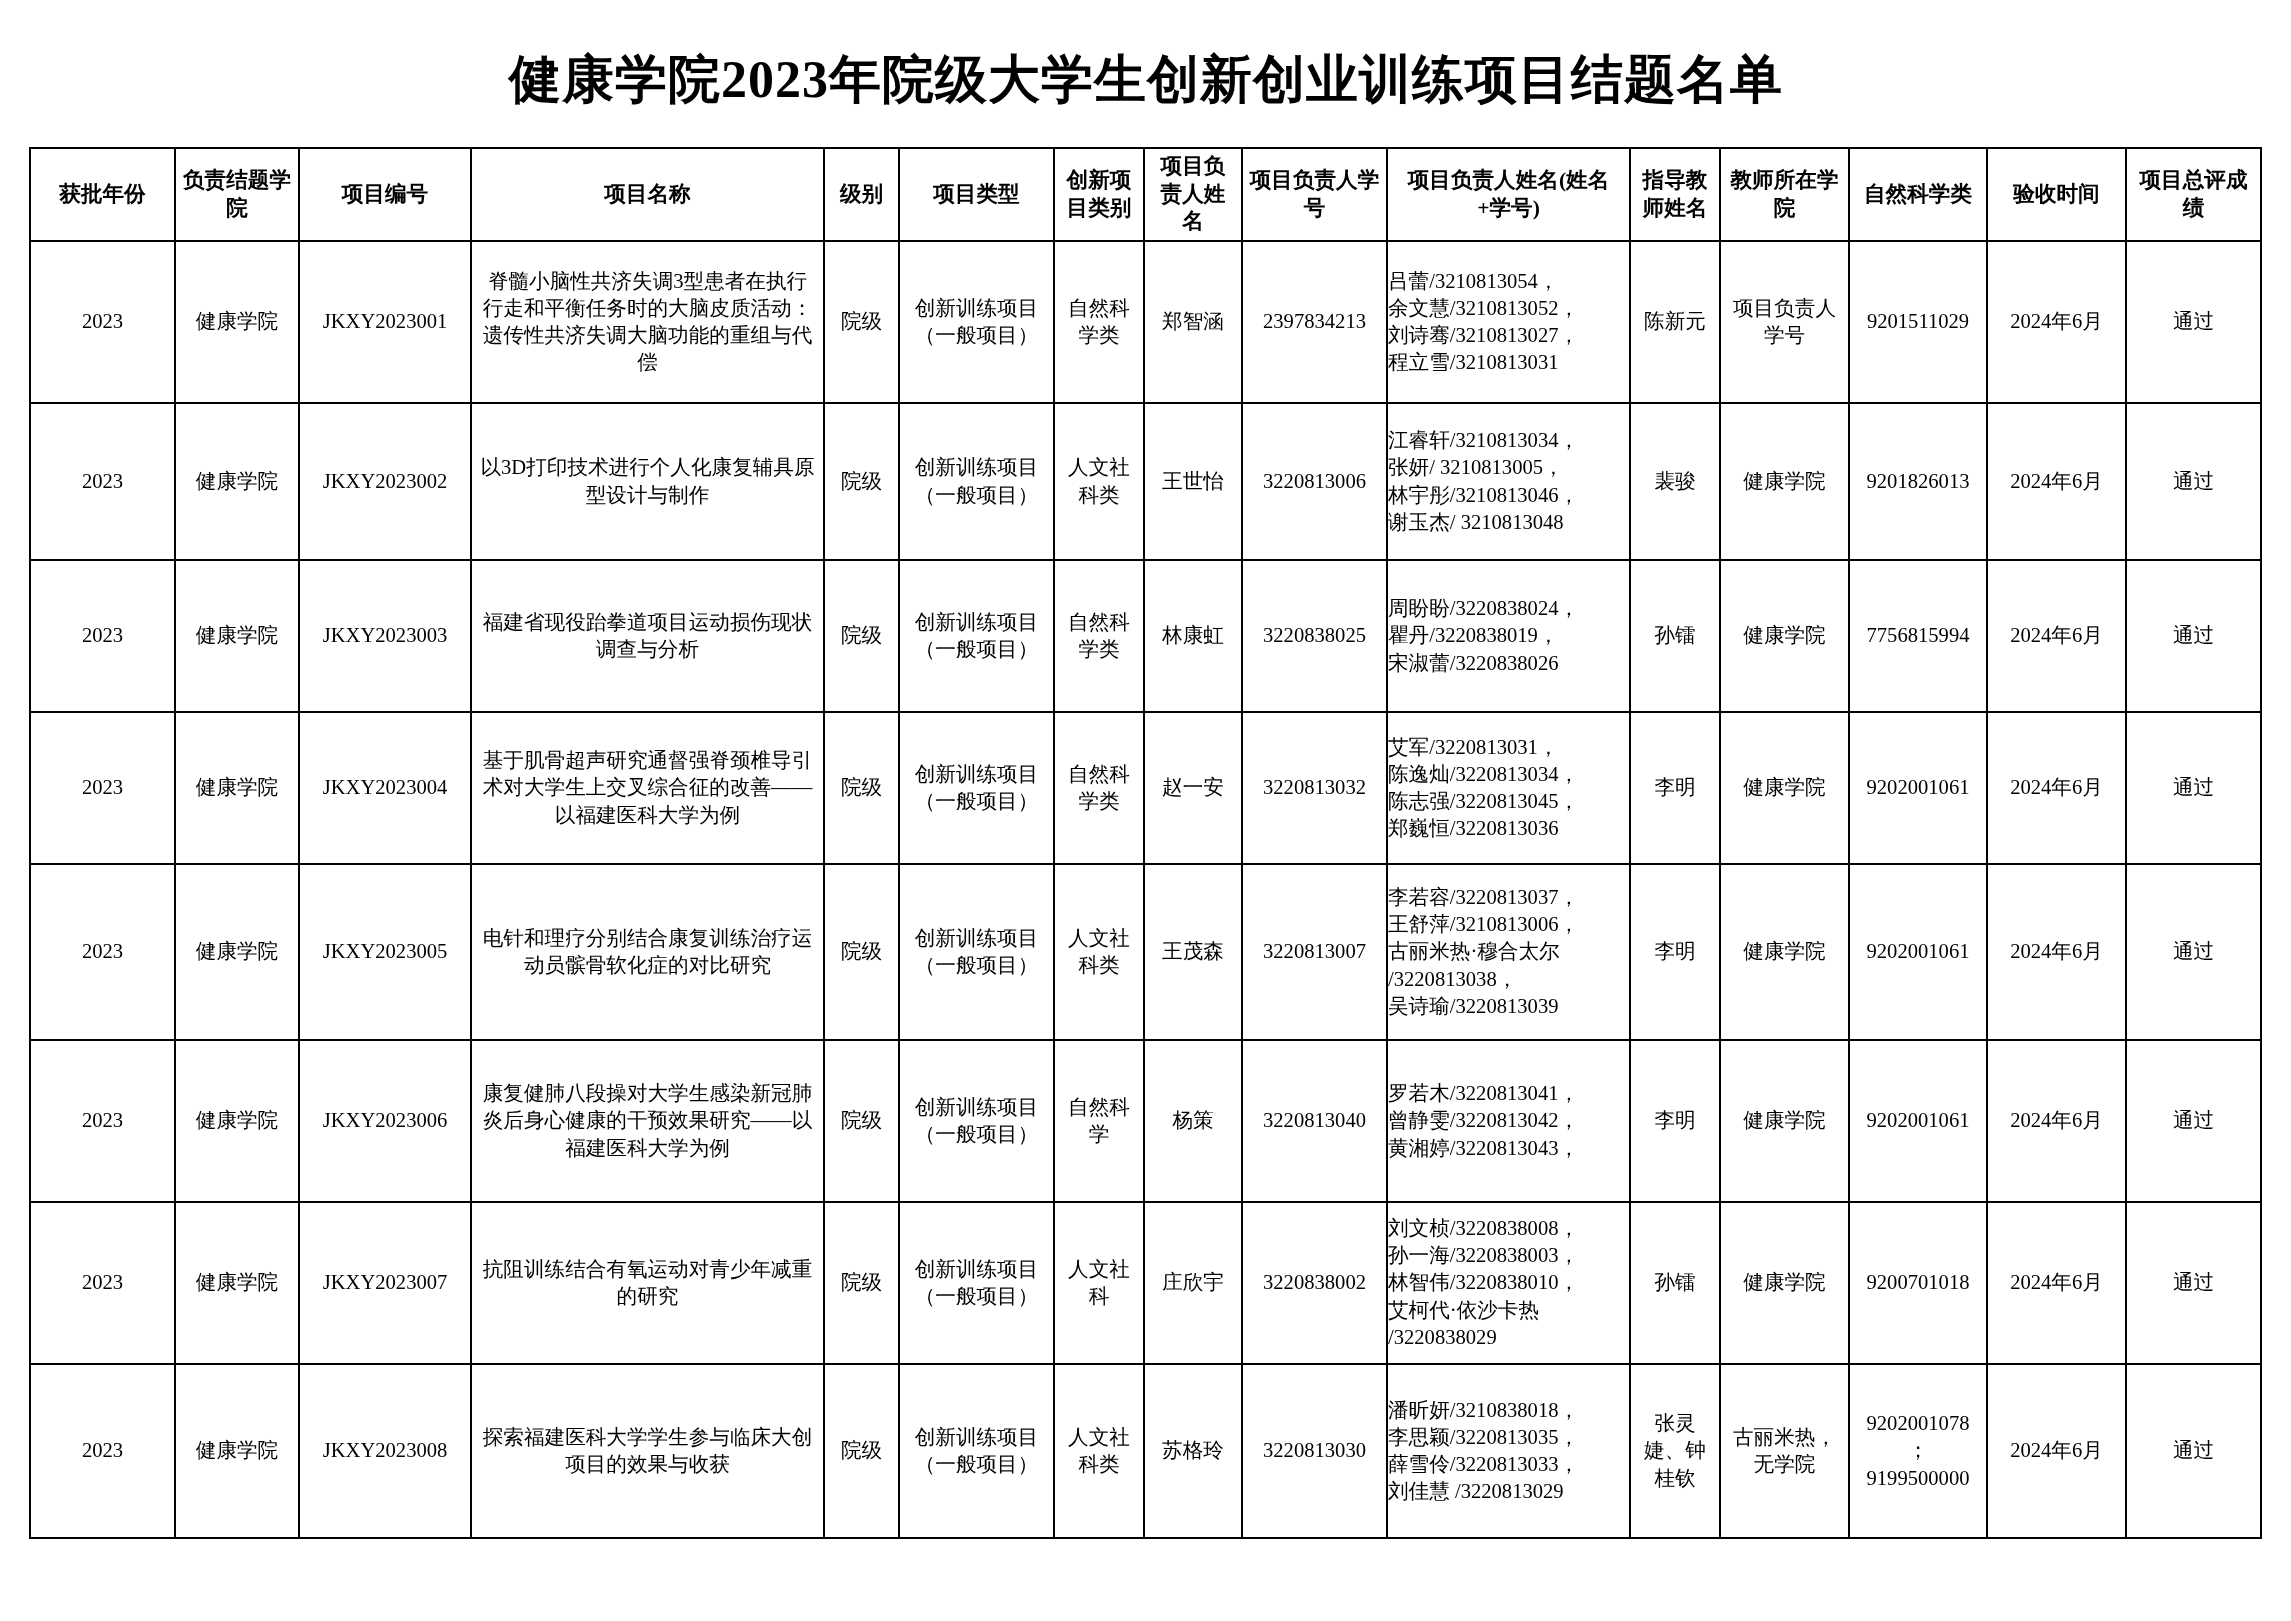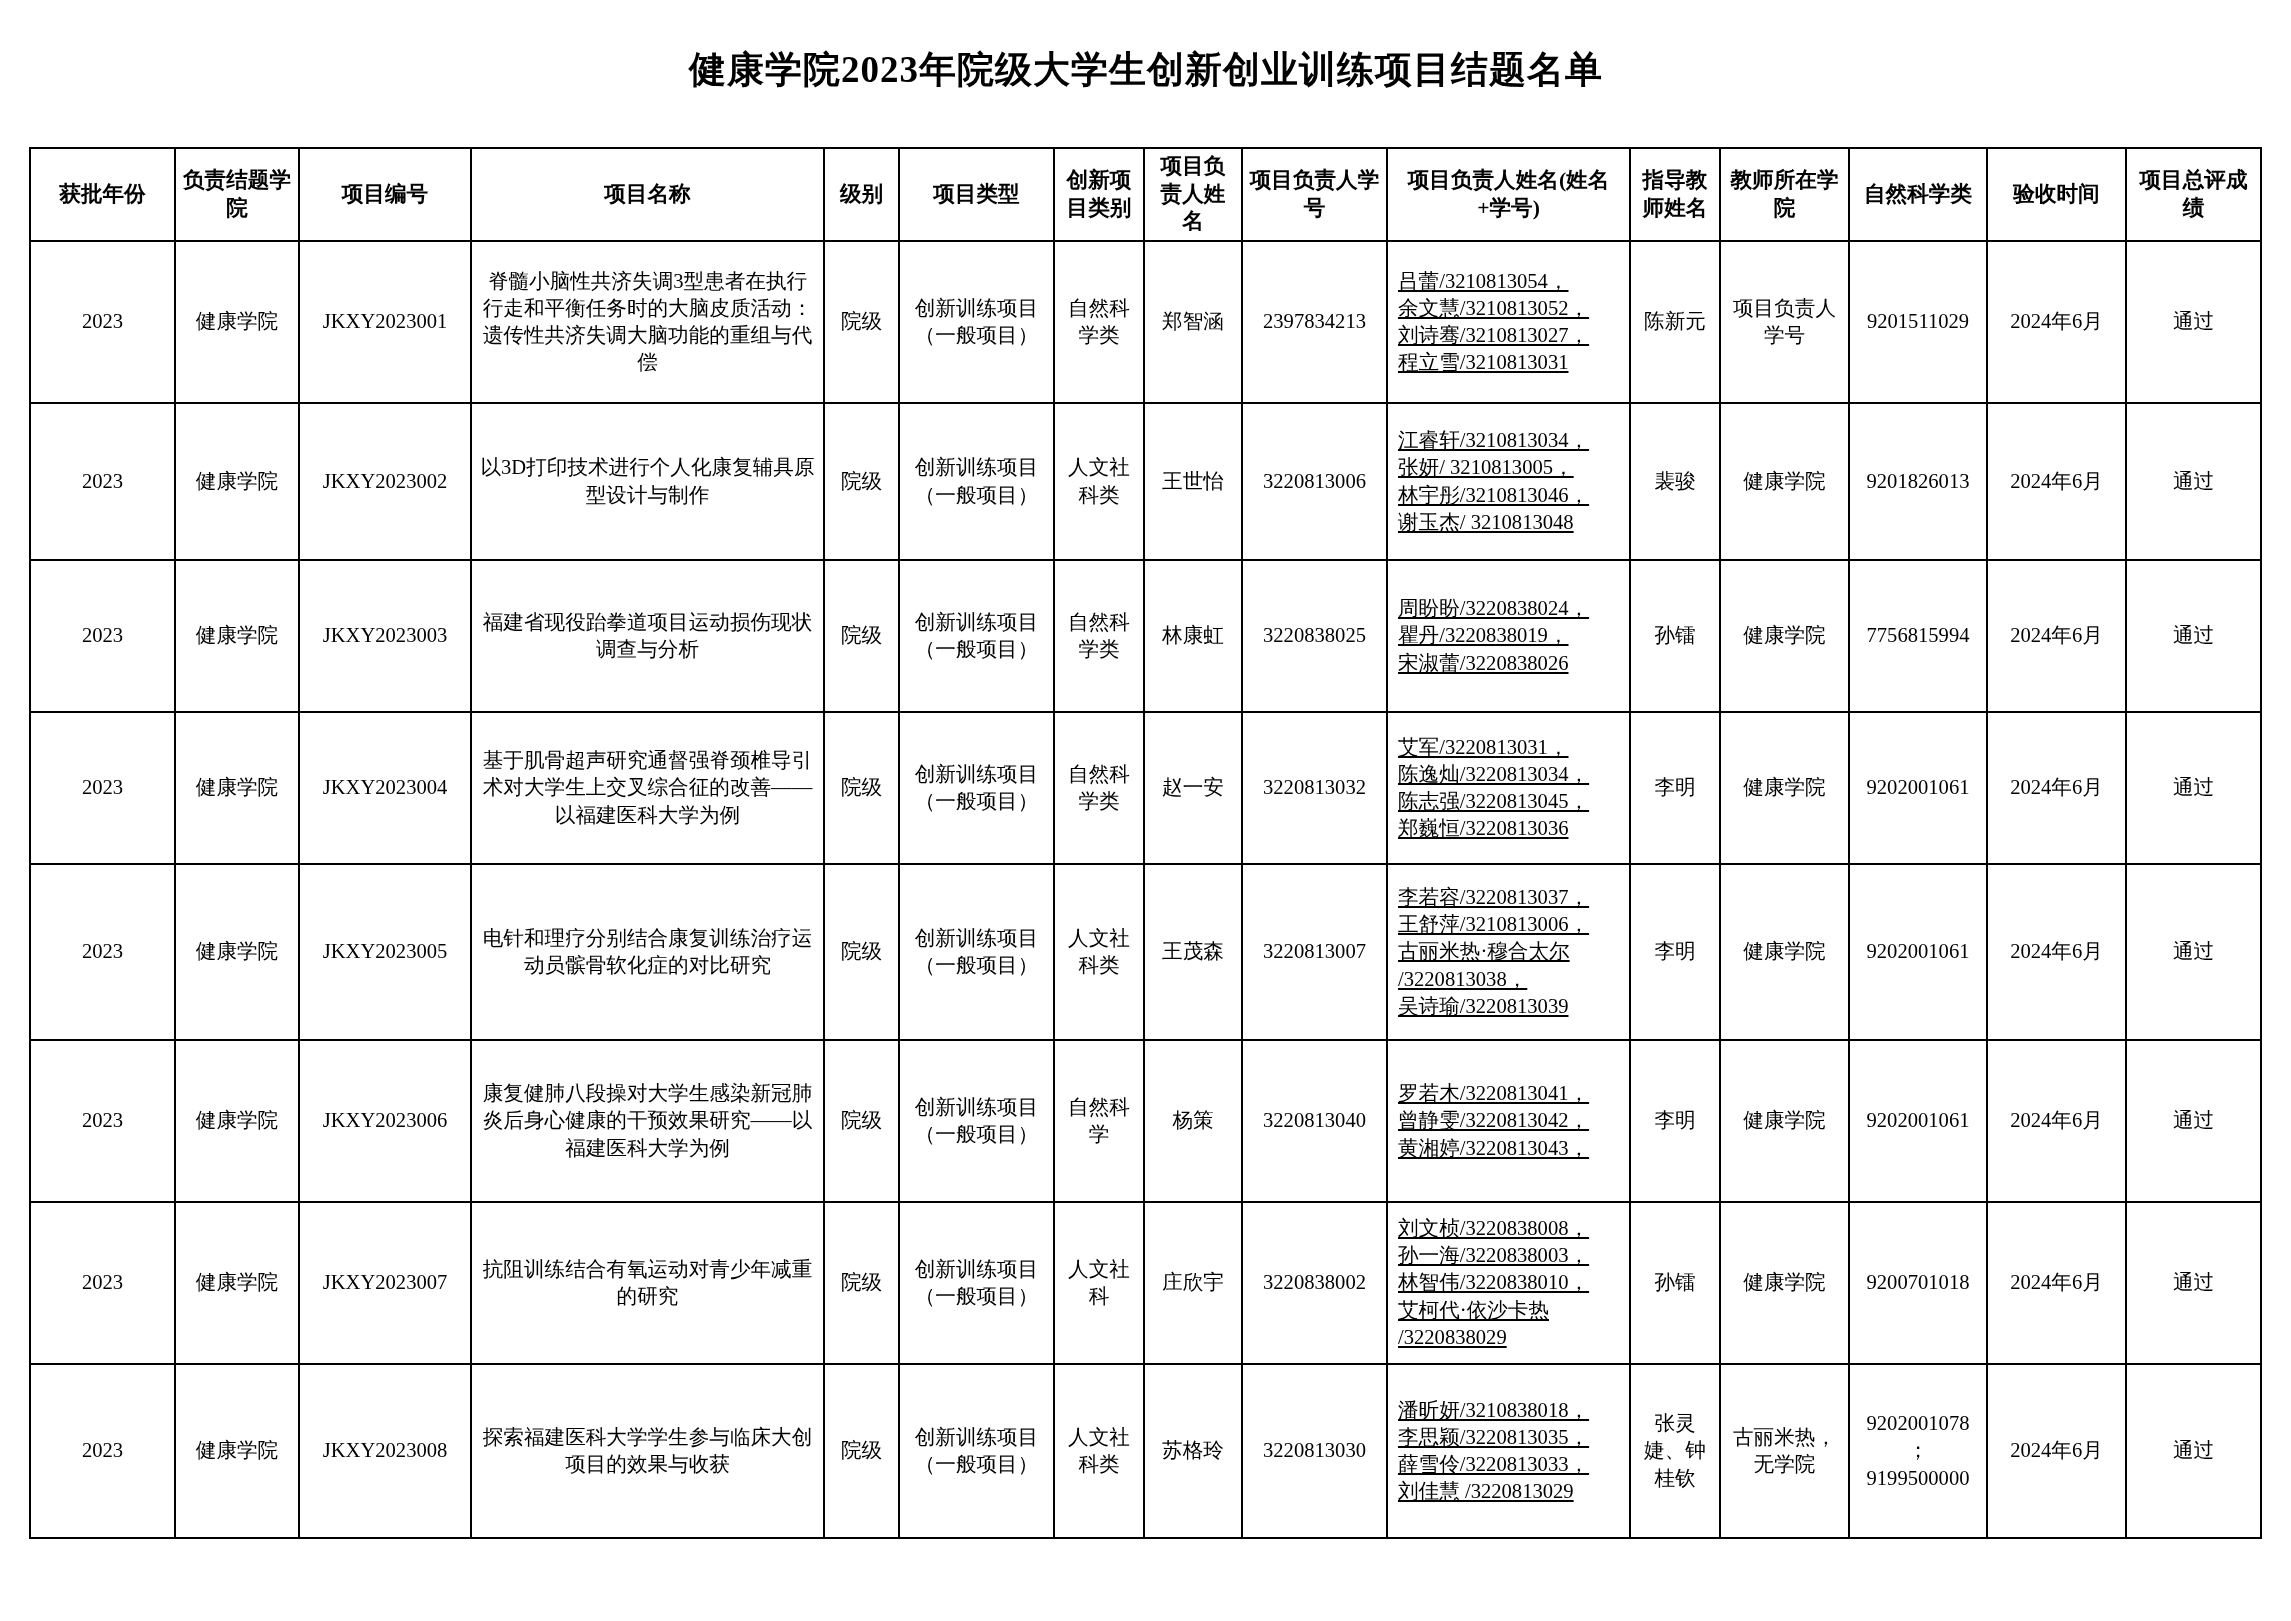--- a/index.html
+++ b/index.html
@@ -16,21 +16,21 @@
     background: #ffffff;
     overflow: hidden;
   }
   .title {
     margin: 0;
     position: absolute;
     top: 45px;
     left: 0;
     width: 100%;
     text-align: center;
-    font-size: 37px;
+    font-size: 52px;
     font-weight: bold;
     letter-spacing: 1px;
   }
   table.projects {
     position: absolute;
     top: 147px;
     left: 29px;
     width: 2233px;
     border-collapse: collapse;
     table-layout: fixed;
@@ -47,22 +47,21 @@
     overflow: hidden;
     word-break: break-word;
   }
   th {
     font-weight: bold;
     font-size: 21.6px;
     line-height: 1.28;
   }
   td.left {
     text-align: left;
-    padding-left: 10px;
-    text-decoration: underline;
+    padding-left: 0;
   }
   thead tr { height: 93px; }
   tbody tr:nth-child(1) { height: 162px; }
   tbody tr:nth-child(2) { height: 157px; }
   tbody tr:nth-child(3) { height: 152px; }
   tbody tr:nth-child(4) { height: 152px; }
   tbody tr:nth-child(5) { height: 176px; }
   tbody tr:nth-child(6) { height: 162px; }
   tbody tr:nth-child(7) { height: 162px; }
   tbody tr:nth-child(8) { height: 174px; }

